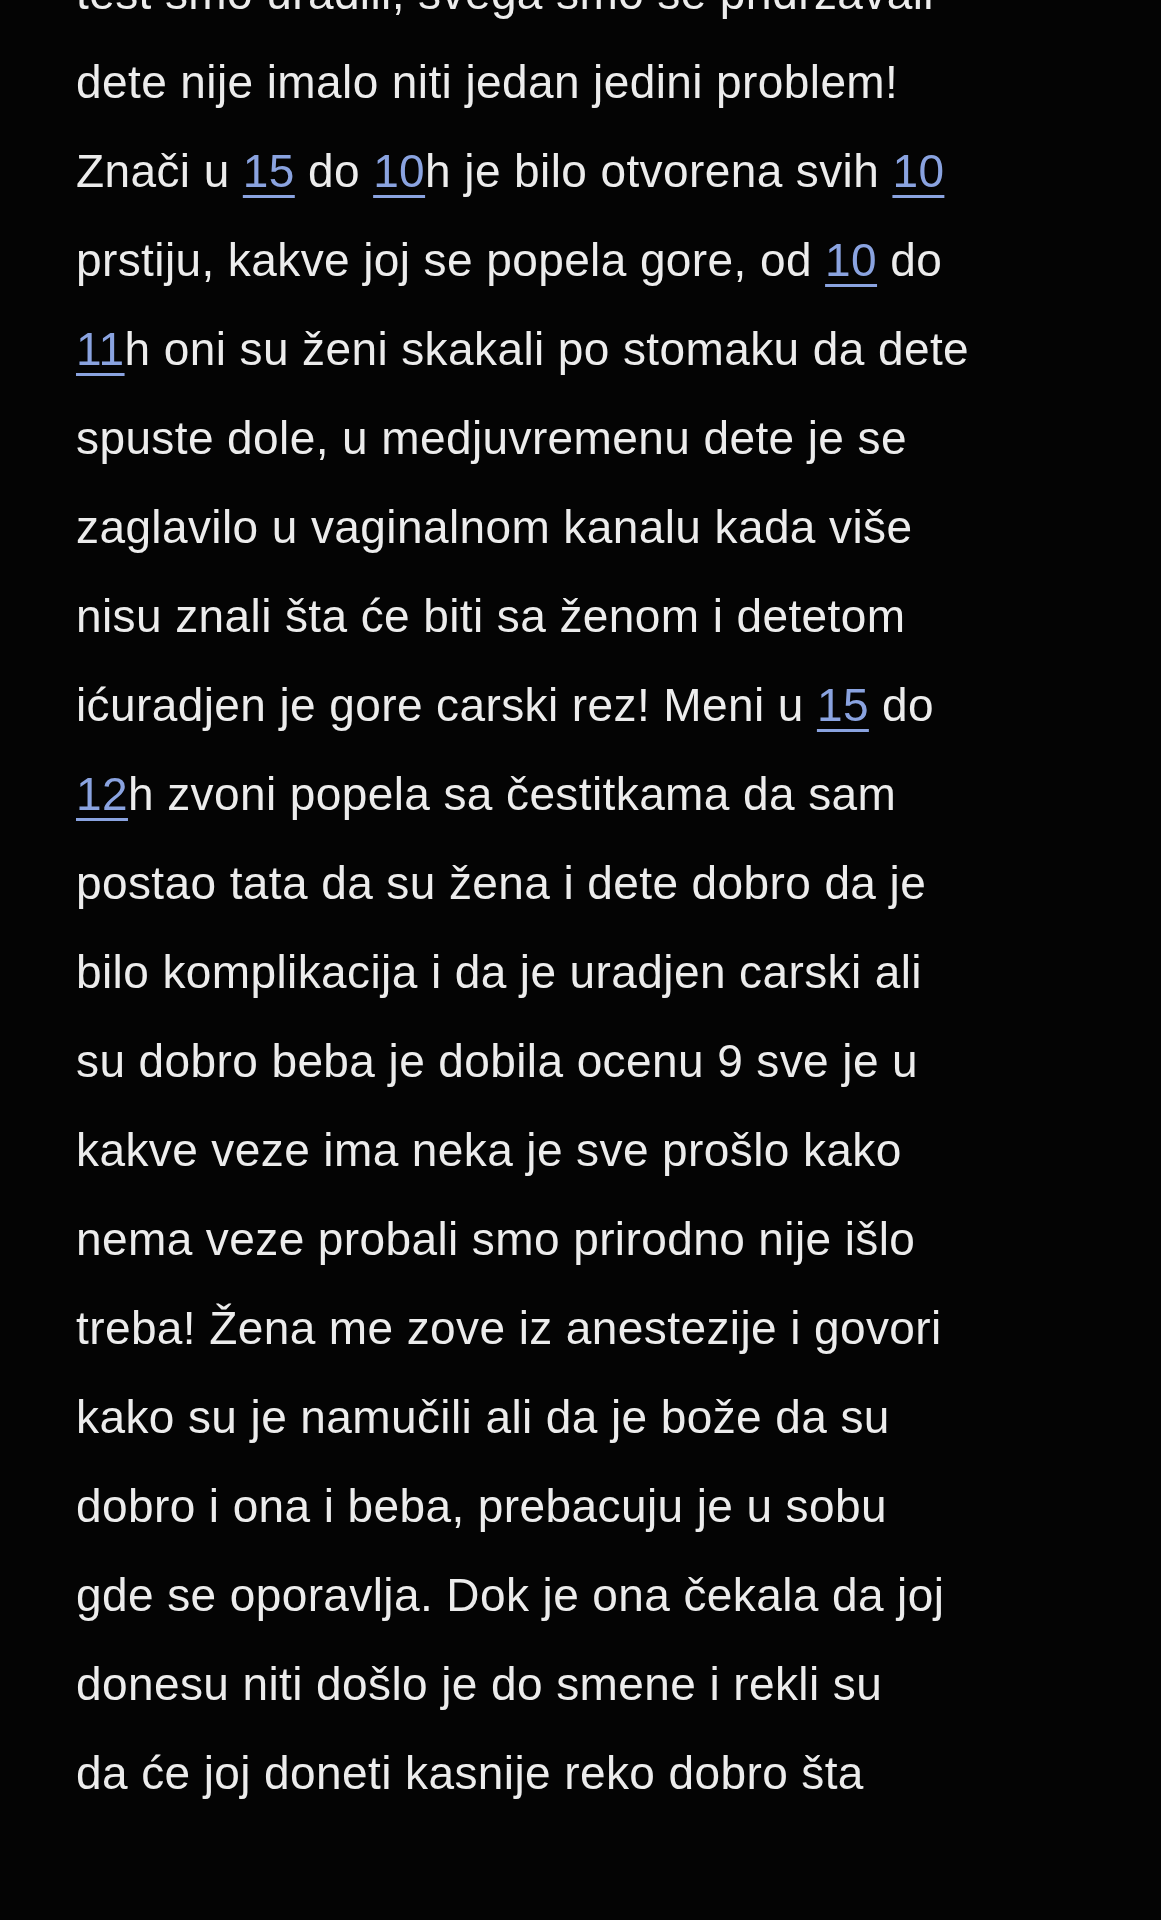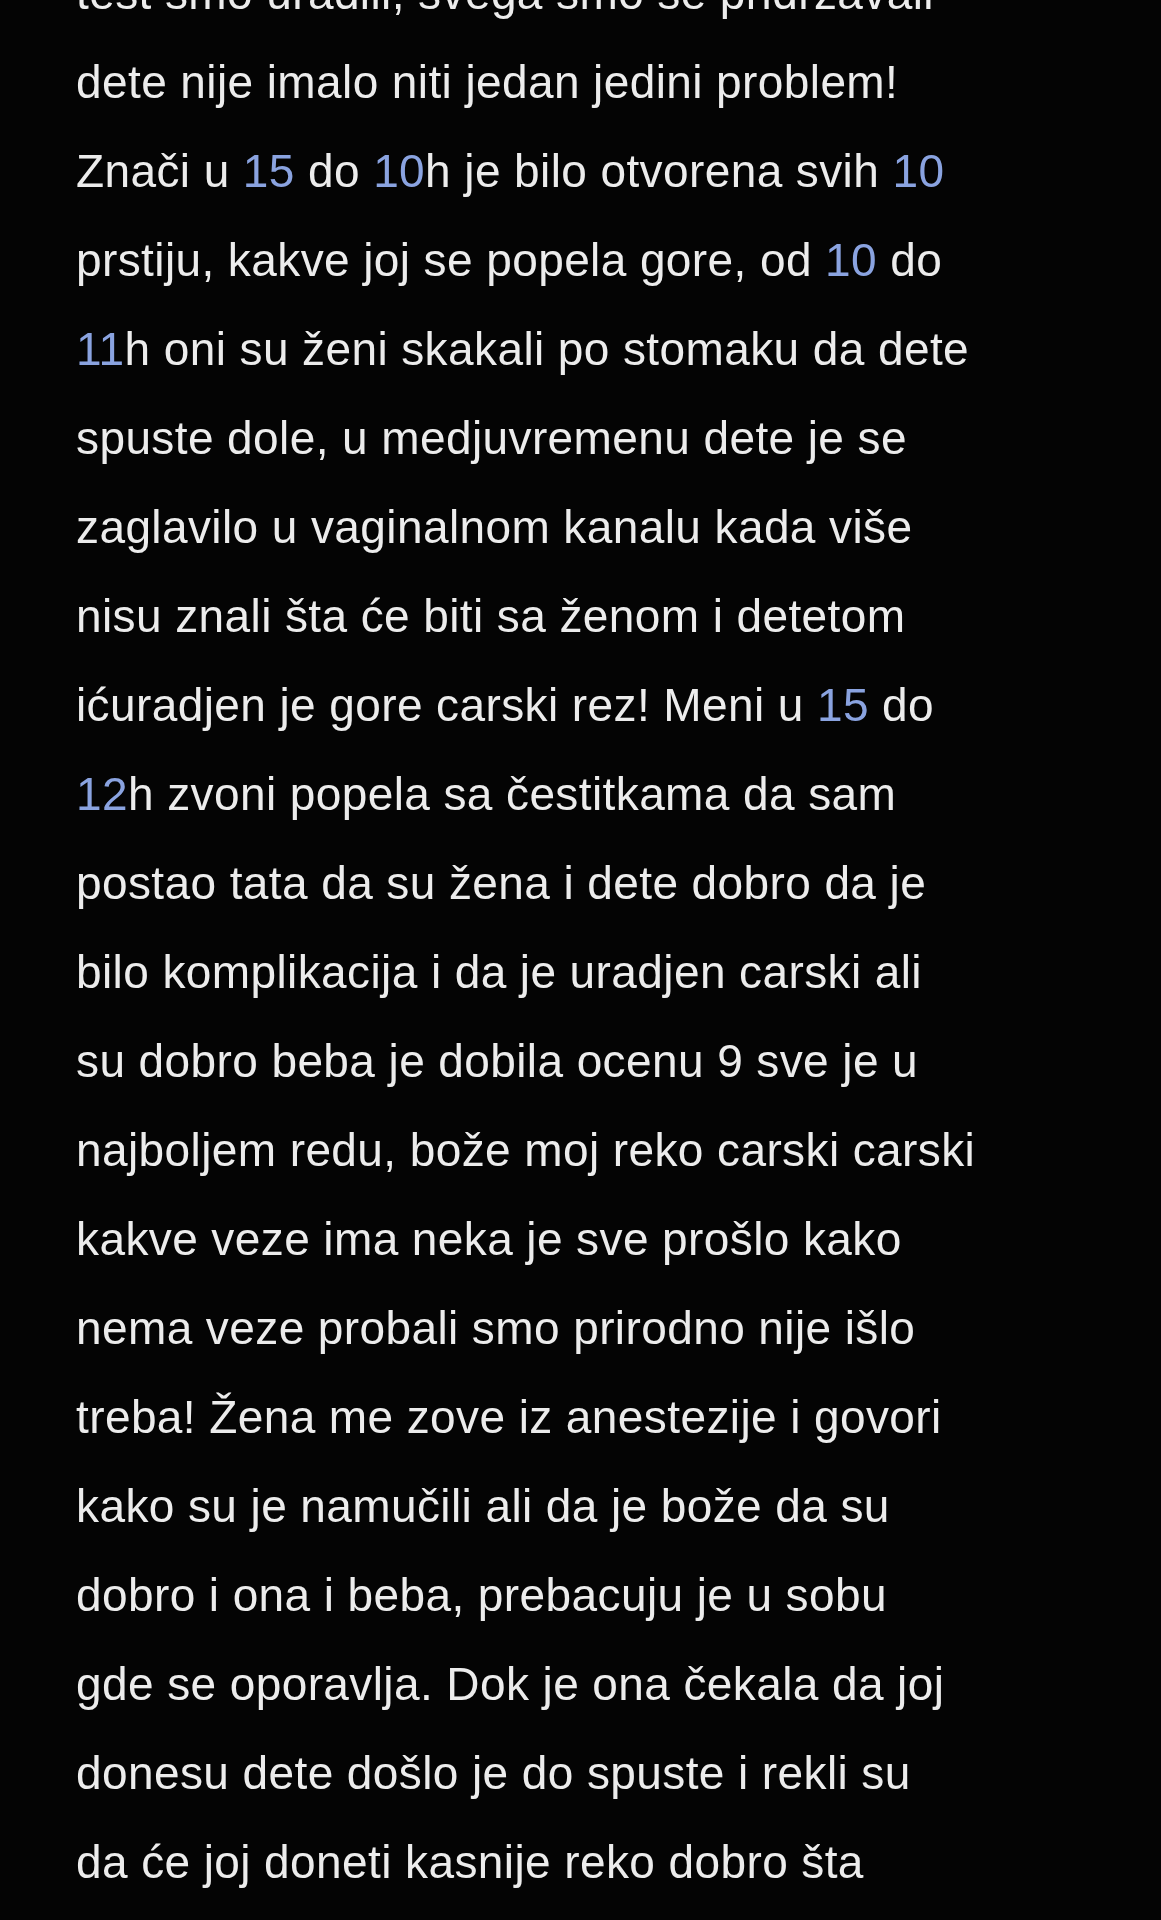--- a/index.html
+++ b/index.html
@@ -28,20 +28,21 @@
   .text-line {
     white-space: nowrap;
     height: 89px;
   }
   .seg {
     color: var(--text-color, #ececec);
     text-decoration: none;
   }
   .time-link {
     color: var(--link-color, #8aa3e0);
+    text-decoration: underline;
     text-decoration-thickness: 3px;
     text-underline-offset: 8px;
     cursor: pointer;
   }
 </style>
 </head>
 <body style="background: rgb(4, 4, 4); --text-color: #ececec; --link-color: #8aa3e0;">
 
 <div class="text-block" id="text-block">
     <div class="text-line"><span class="seg">test smo uradili, svega smo se pridržavali</span></div>
@@ -50,22 +51,21 @@
     <div class="text-line"><span class="seg">prstiju, kakve joj se popela gore, od </span><span class="seg time-link">10</span><span class="seg"> do</span></div>
     <div class="text-line"><span class="seg time-link">11</span><span class="seg">h oni su ženi skakali po stomaku da dete</span></div>
     <div class="text-line"><span class="seg">spuste dole, u medjuvremenu dete je se</span></div>
     <div class="text-line"><span class="seg">zaglavilo u vaginalnom kanalu kada više</span></div>
     <div class="text-line"><span class="seg">nisu znali šta će biti sa ženom i detetom</span></div>
     <div class="text-line"><span class="seg">ićuradjen je gore carski rez! Meni u </span><span class="seg time-link">15</span><span class="seg"> do</span></div>
     <div class="text-line"><span class="seg time-link">12</span><span class="seg">h zvoni popela sa čestitkama da sam</span></div>
     <div class="text-line"><span class="seg">postao tata da su žena i dete dobro da je</span></div>
     <div class="text-line"><span class="seg">bilo komplikacija i da je uradjen carski ali</span></div>
     <div class="text-line"><span class="seg">su dobro beba je dobila ocenu 9 sve je u</span></div>
-    <div class="text-line"><span class="seg">najboljem redu, bože moj reko carski carski</span></div>
     <div class="text-line"><span class="seg">kakve veze ima neka je sve prošlo kako</span></div>
     <div class="text-line"><span class="seg">nema veze probali smo prirodno nije išlo</span></div>
     <div class="text-line"><span class="seg">treba! Žena me zove iz anestezije i govori</span></div>
     <div class="text-line"><span class="seg">kako su je namučili ali da je bože da su</span></div>
     <div class="text-line"><span class="seg">dobro i ona i beba, prebacuju je u sobu</span></div>
     <div class="text-line"><span class="seg">gde se oporavlja. Dok je ona čekala da joj</span></div>
-    <div class="text-line"><span class="seg">donesu dete došlo je do spuste i rekli su</span></div>
+    <div class="text-line"><span class="seg">donesu niti došlo je do smene i rekli su</span></div>
     <div class="text-line"><span class="seg">da će joj doneti kasnije reko dobro šta</span></div>
   </div>
 
 </body></html>

